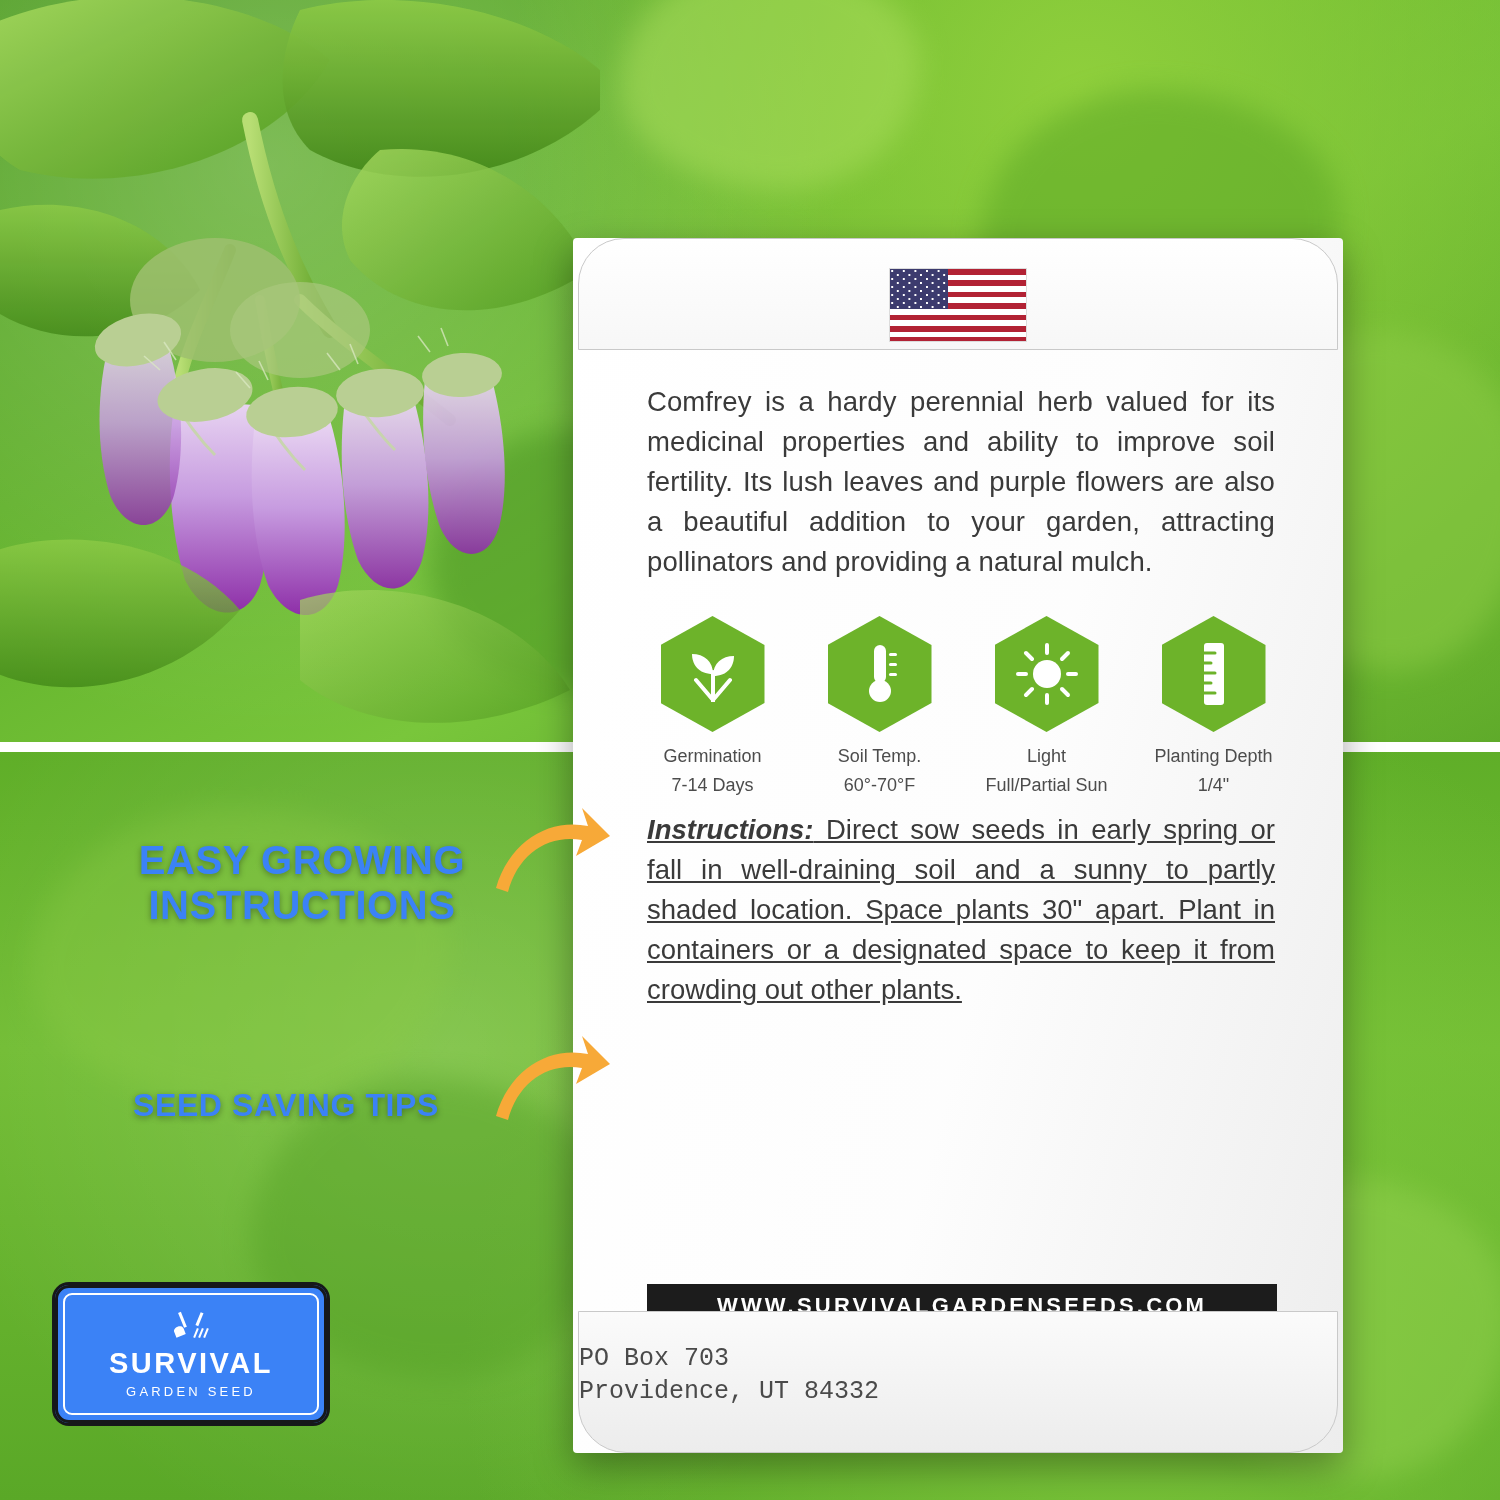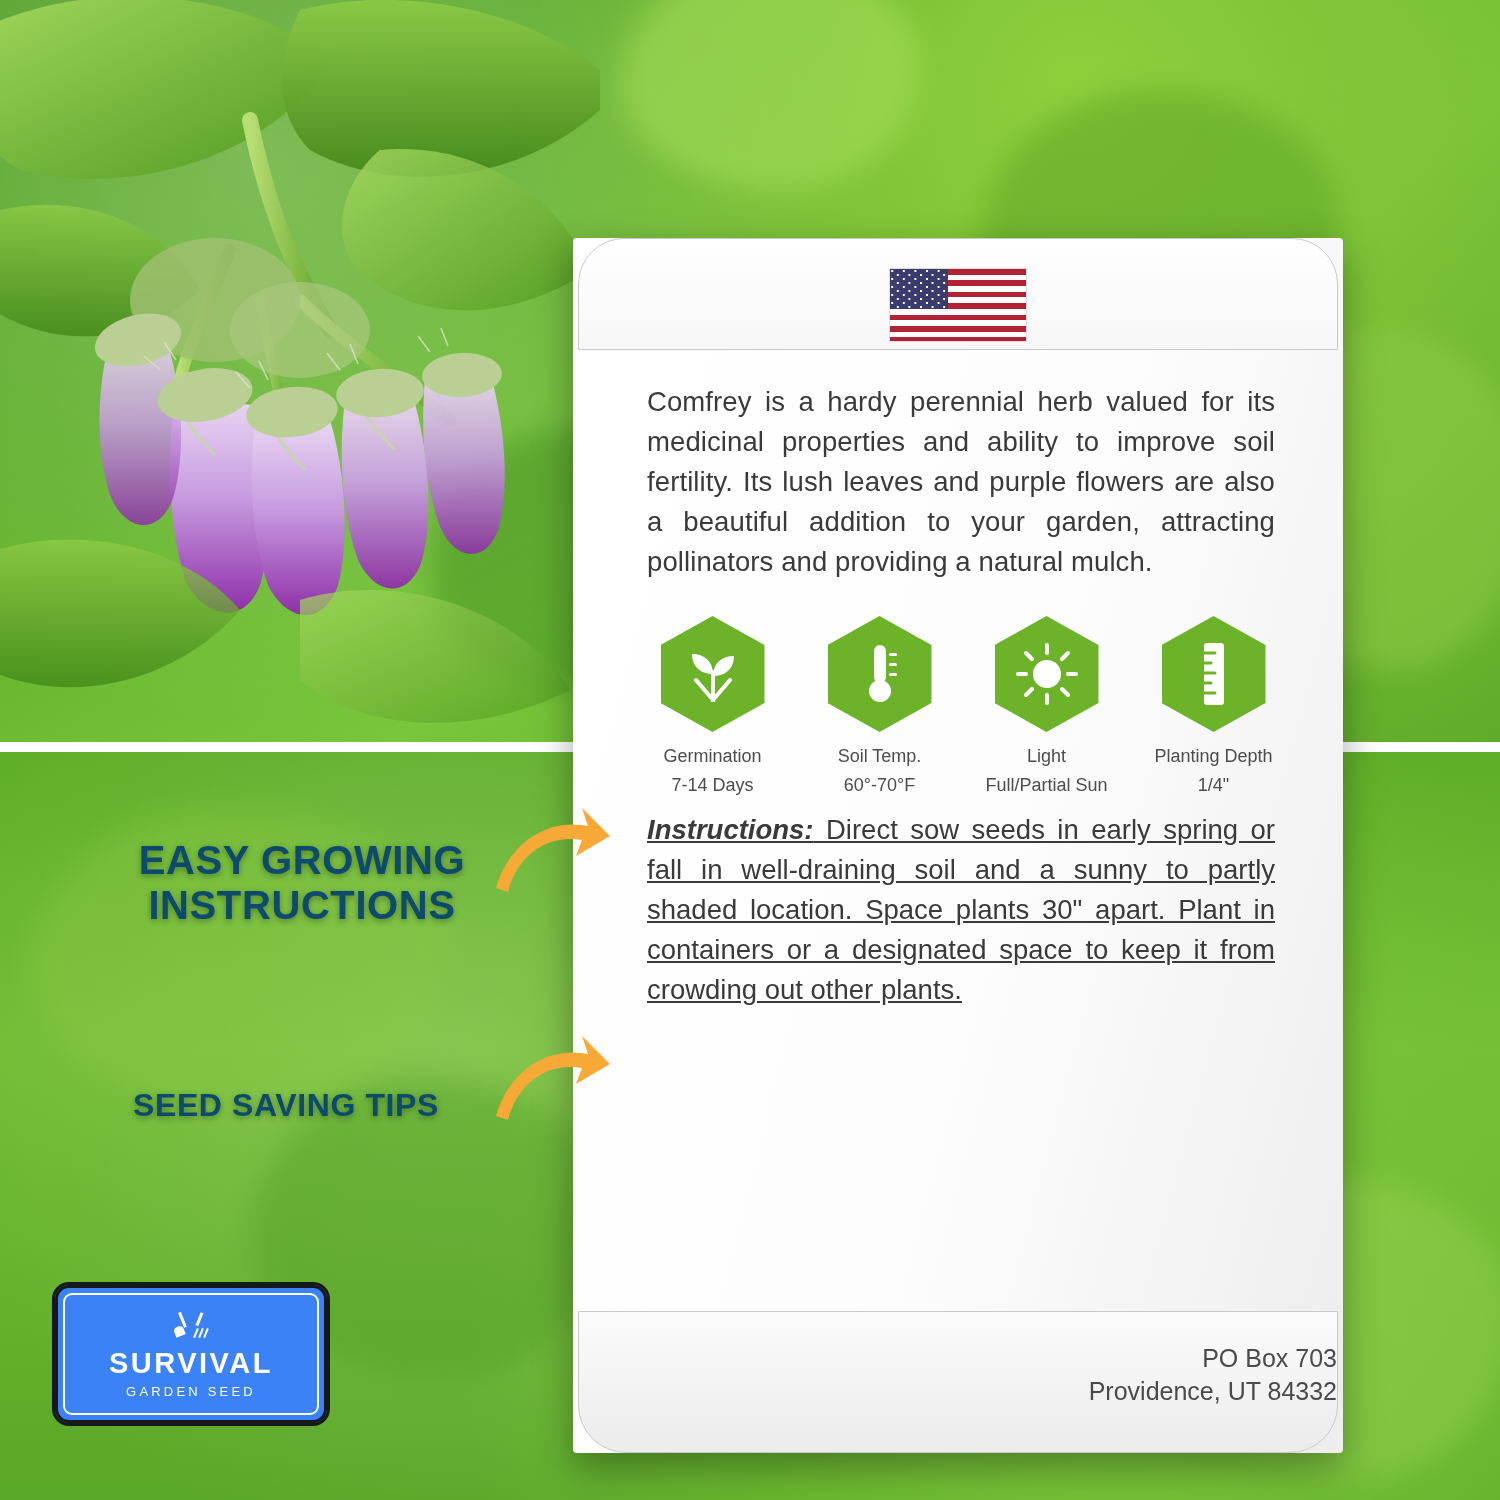--- a/index.html
+++ b/index.html
@@ -119,27 +119,27 @@
     position: absolute; left: 0; top: 988px; width: 714px; text-align: center;
     font-size: 25px; color: #3d3d3d;
   }
 
   .packet-flap-bottom {
     position: absolute; left: 5px; bottom: 0px; width: 760px; height: 142px;
     border: 1px solid #c9c9c9; border-radius: 0 0 48px 48px;
     background: linear-gradient(180deg,#fbfbfb,#ececec);
   }
   .addr {
-    position: absolute; left: 0; top: 30px; width: 100%; text-align: right;
-    font-size: 25px; line-height: 33px; color: #4a4a4a;
+    position: absolute; left: 0; top: 30px; width: 100%; text-align: left;
+    font-size: 25px; line-height: 33px; color: #4a4a4a; font-family: Liberation Mono, monospace;
   }
 
   
   .callout {
-    position: absolute; color: #0c4a6e; font-weight: bold;
+    position: absolute; color: #3b82f6; font-weight: bold;
     text-align: center; text-shadow: 0 2px 6px rgba(0,0,0,.35);
     line-height: 1.12;
   }
   #callout-1 { left: 92px; top: 838px; width: 420px; font-size: 40px; letter-spacing: .6px; }
   #callout-2 { left: 76px; top: 1088px; width: 420px; font-size: 32px; letter-spacing: .6px; }
 
   .arrow { position: absolute; }
   #arrow-1 { left: 490px; top: 800px; }
   #arrow-2 { left: 490px; top: 1028px; }
 
@@ -331,20 +331,21 @@
         </div>
         <div class="icon-label">Planting Depth</div>
         <div class="icon-label">1/4"</div>
       </div>
 
     </div>
 
     <p class="para" id="instructions"><b>Instructions:</b><span> Direct sow seeds in early spring or fall in well-draining soil and a sunny to partly shaded location. Space plants 30" apart. Plant in containers or a designated space to keep it from crowding out other plants.</span></p>
 
 
+    <div class="url-bar">WWW.SURVIVALGARDENSEEDS.COM</div>
 
     <div class="netwt">Net Wt. 250MG | © 2023 Survival Garden Seeds</div>
   </div>
 
   <div class="packet-flap-bottom">
     <div class="addr">
       <div>PO Box 703</div>
       <div>Providence, UT 84332</div>
     </div>
   </div>

